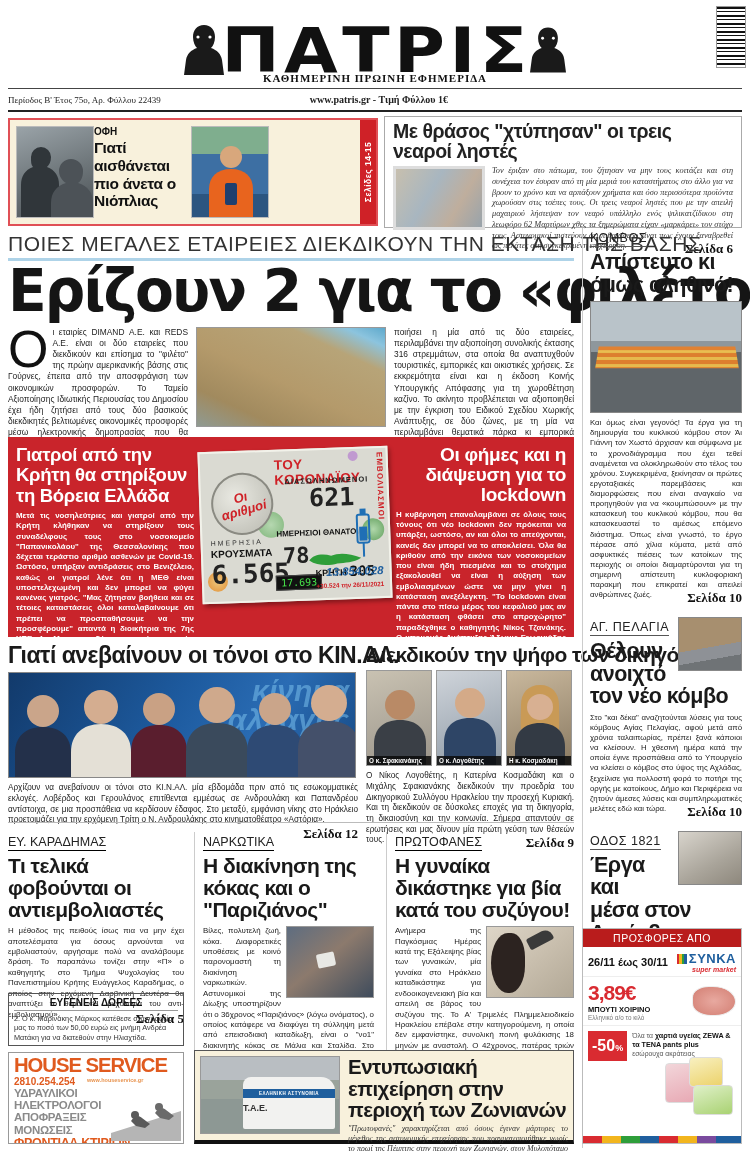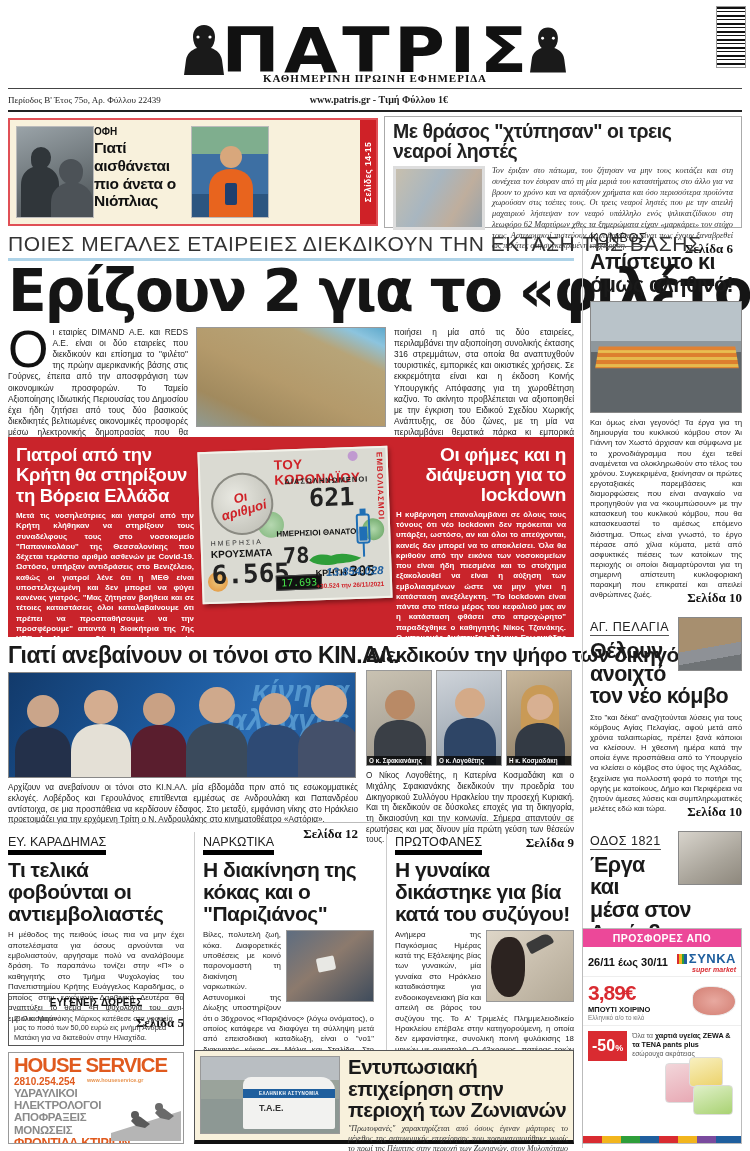--- a/index.html
+++ b/index.html
@@ -105,21 +105,21 @@
   .photo-kombos { background:linear-gradient(180deg,#b9c3c9 0 35%,#8e979c 35% 45%,#5f6569 45%); }
   .fence { position:absolute; left:6px; top:44px; width:140px; height:22px; background:repeating-linear-gradient(180deg,#e87f28 0 4px,#f2c04a 4px 7px); transform:perspective(60px) rotateX(8deg); opacity:0.92; }
   .photo-sm { float:right; width:64px; height:54px; border:1px solid #888; margin:0 0 3px 5px; }
   .photo-pelagia { background:linear-gradient(170deg,#a78f6f 0 55%,#8e9196 55% 75%,#6f7376 75%); }
   .photo-odos { background:linear-gradient(150deg,#d8d4cc,#a9a49a 60%,#8e887d); }
   .rail-sec { margin-bottom:10px; }
 
   
   .bot-sep { position:absolute; left:8px; top:822px; width:566px; border-top:1px solid #bbb; }
   .karadimas { position:absolute; left:8px; top:832px; width:176px; }
-  .bk { font-size:12.5px; color:#222; border-bottom:5px solid #000000; display:inline-block; padding-bottom:1px; margin-bottom:4px; }
+  .bk { font-size:12.5px; color:#222; border-bottom:1px solid #000000; display:inline-block; padding-bottom:1px; margin-bottom:4px; }
   .bt { font-size:21px; font-weight:700; color:#1a1a1a; letter-spacing:-0.5px; line-height:1.05; margin-bottom:5px; }
   .bb { font-size:7.9px; line-height:1.32; color:#222; text-align:justify; }
   .donations { position:absolute; left:8px; top:993px; width:176px; border:1px solid #555; padding:3px 5px; }
   .don-title { text-align:center; font-weight:900; font-size:10px; border-bottom:1px solid #999; padding-bottom:2px; margin-bottom:3px; color:#111; }
   .don-body { font-size:7.3px; line-height:1.3; color:#333; }
   .house { position:absolute; left:8px; top:1052px; width:176px; height:92px; border:1px solid #999; background:#fff; padding:3px 5px; position:absolute; overflow:hidden; }
   .hs-name { color:#e05a1e; font-weight:900; font-size:19.5px; letter-spacing:-1px; line-height:1; transform:scaleX(1.04); transform-origin:left; }
   .hs-phone { color:#e05a1e; font-weight:900; font-size:10px; }
   .hs-site { color:#e8934e; font-weight:700; font-size:5.5px; position:absolute; left:78px; top:24px; }
   .hs-svc { color:#8a8a8a; font-weight:900; font-size:11.5px; line-height:1.08; letter-spacing:-0.3px; }
@@ -132,28 +132,28 @@
   .photo-coke { background:linear-gradient(140deg,#5e6d80,#8c7a6d 45%,#3f4c5c); position:relative; overflow:hidden; }
   .packet { position:absolute; left:30px; top:26px; width:18px; height:14px; background:#e8e8e4; border-radius:2px; transform:rotate(-12deg); }
   .photo-shoe { background:linear-gradient(140deg,#ded6c8,#c9bfae 50%,#b2a896); position:relative; overflow:hidden; }
   .hairblob { position:absolute; left:4px; top:6px; width:34px; height:60px; background:#2c2320; border-radius:50% 40% 45% 50%; }
   .shoe { position:absolute; left:40px; top:6px; width:26px; height:12px; background:#3a3a3a; border-radius:2px 8px 2px 2px; transform:rotate(-28deg); }
 
   .zonia { position:absolute; left:194px; top:1050px; width:380px; height:94px; background:#f8f1dc; border:1px solid #555; border-bottom:4px solid #111; display:flex; gap:8px; padding:5px; }
   .zonia-photo { flex:none; width:140px; height:78px; border:1px solid #999; background:linear-gradient(180deg,#b9bec2 0 30%,#9aa39b 30% 55%,#8d9894 55%); position:relative; overflow:hidden; }
   .car { position:absolute; right:4px; bottom:4px; width:92px; height:52px; background:#f2f2f0; border-radius:8px 14px 2px 2px; }
   .car-stripe { position:absolute; left:0; top:12px; width:100%; height:9px; background:#1f5f9e; color:#fff; font-size:4.5px; font-weight:700; text-align:center; line-height:9px; letter-spacing:0.5px; }
-  .car-tae { position:absolute; left:16px; top:26px; font-size:9px; font-weight:700; color:#333; }
+  .car-tae { position:absolute; left:0; top:26px; font-size:9px; font-weight:700; color:#333; }
   .zonia-right { flex:1; }
   .zonia-title { font-size:20.5px; font-weight:700; color:#1a1a1a; letter-spacing:-0.5px; line-height:1.05; margin-bottom:3px; }
   .zonia-body { font-family:"Liberation Serif", serif; font-style:italic; font-size:8px; line-height:1.3; color:#333; text-align:justify; }
 
   
   .synka { position:absolute; left:582px; top:928px; width:160px; height:216px; border:1px solid #bbb; background:#fff; overflow:hidden; }
-  .sy-head { background:#ec4899; color:#fff; font-weight:700; font-size:10.5px; text-align:center; padding:3px 0; letter-spacing:0.5px; }
+  .sy-head { background:#b91c1c; color:#fff; font-weight:400; font-size:10.5px; text-align:center; padding:3px 0; letter-spacing:0.5px; }
   .sy-dates-row { display:flex; align-items:center; justify-content:space-between; padding:3px 5px; border-bottom:1px solid #eee; }
   .sy-dates { font-weight:900; font-size:11px; color:#111; }
   .sy-brand { text-align:right; line-height:1; }
   .sy-brand-name { color:#1f5f9e; font-weight:900; font-size:13px; letter-spacing:0.5px; }
   .sy-brand-sub { color:#d92b31; font-style:italic; font-size:7px; font-weight:700; }
   .sy-stripes { display:inline-block; width:10px; height:10px; background:linear-gradient(90deg,#d92b31 0 25%,#f2b51d 25% 50%,#2e9e3a 50% 75%,#1f5f9e 75%); margin-right:2px; vertical-align:middle; }
   .sy-price-block { display:flex; padding:4px 5px; gap:4px; align-items:center; border-bottom:1px solid #eee; }
   .sy-price { color:#d92b31; font-weight:900; font-size:21px; letter-spacing:-1px; }
   .sy-price-item { font-weight:900; font-size:7.5px; color:#111; }
   .sy-price-sub { font-size:6.3px; color:#777; }

